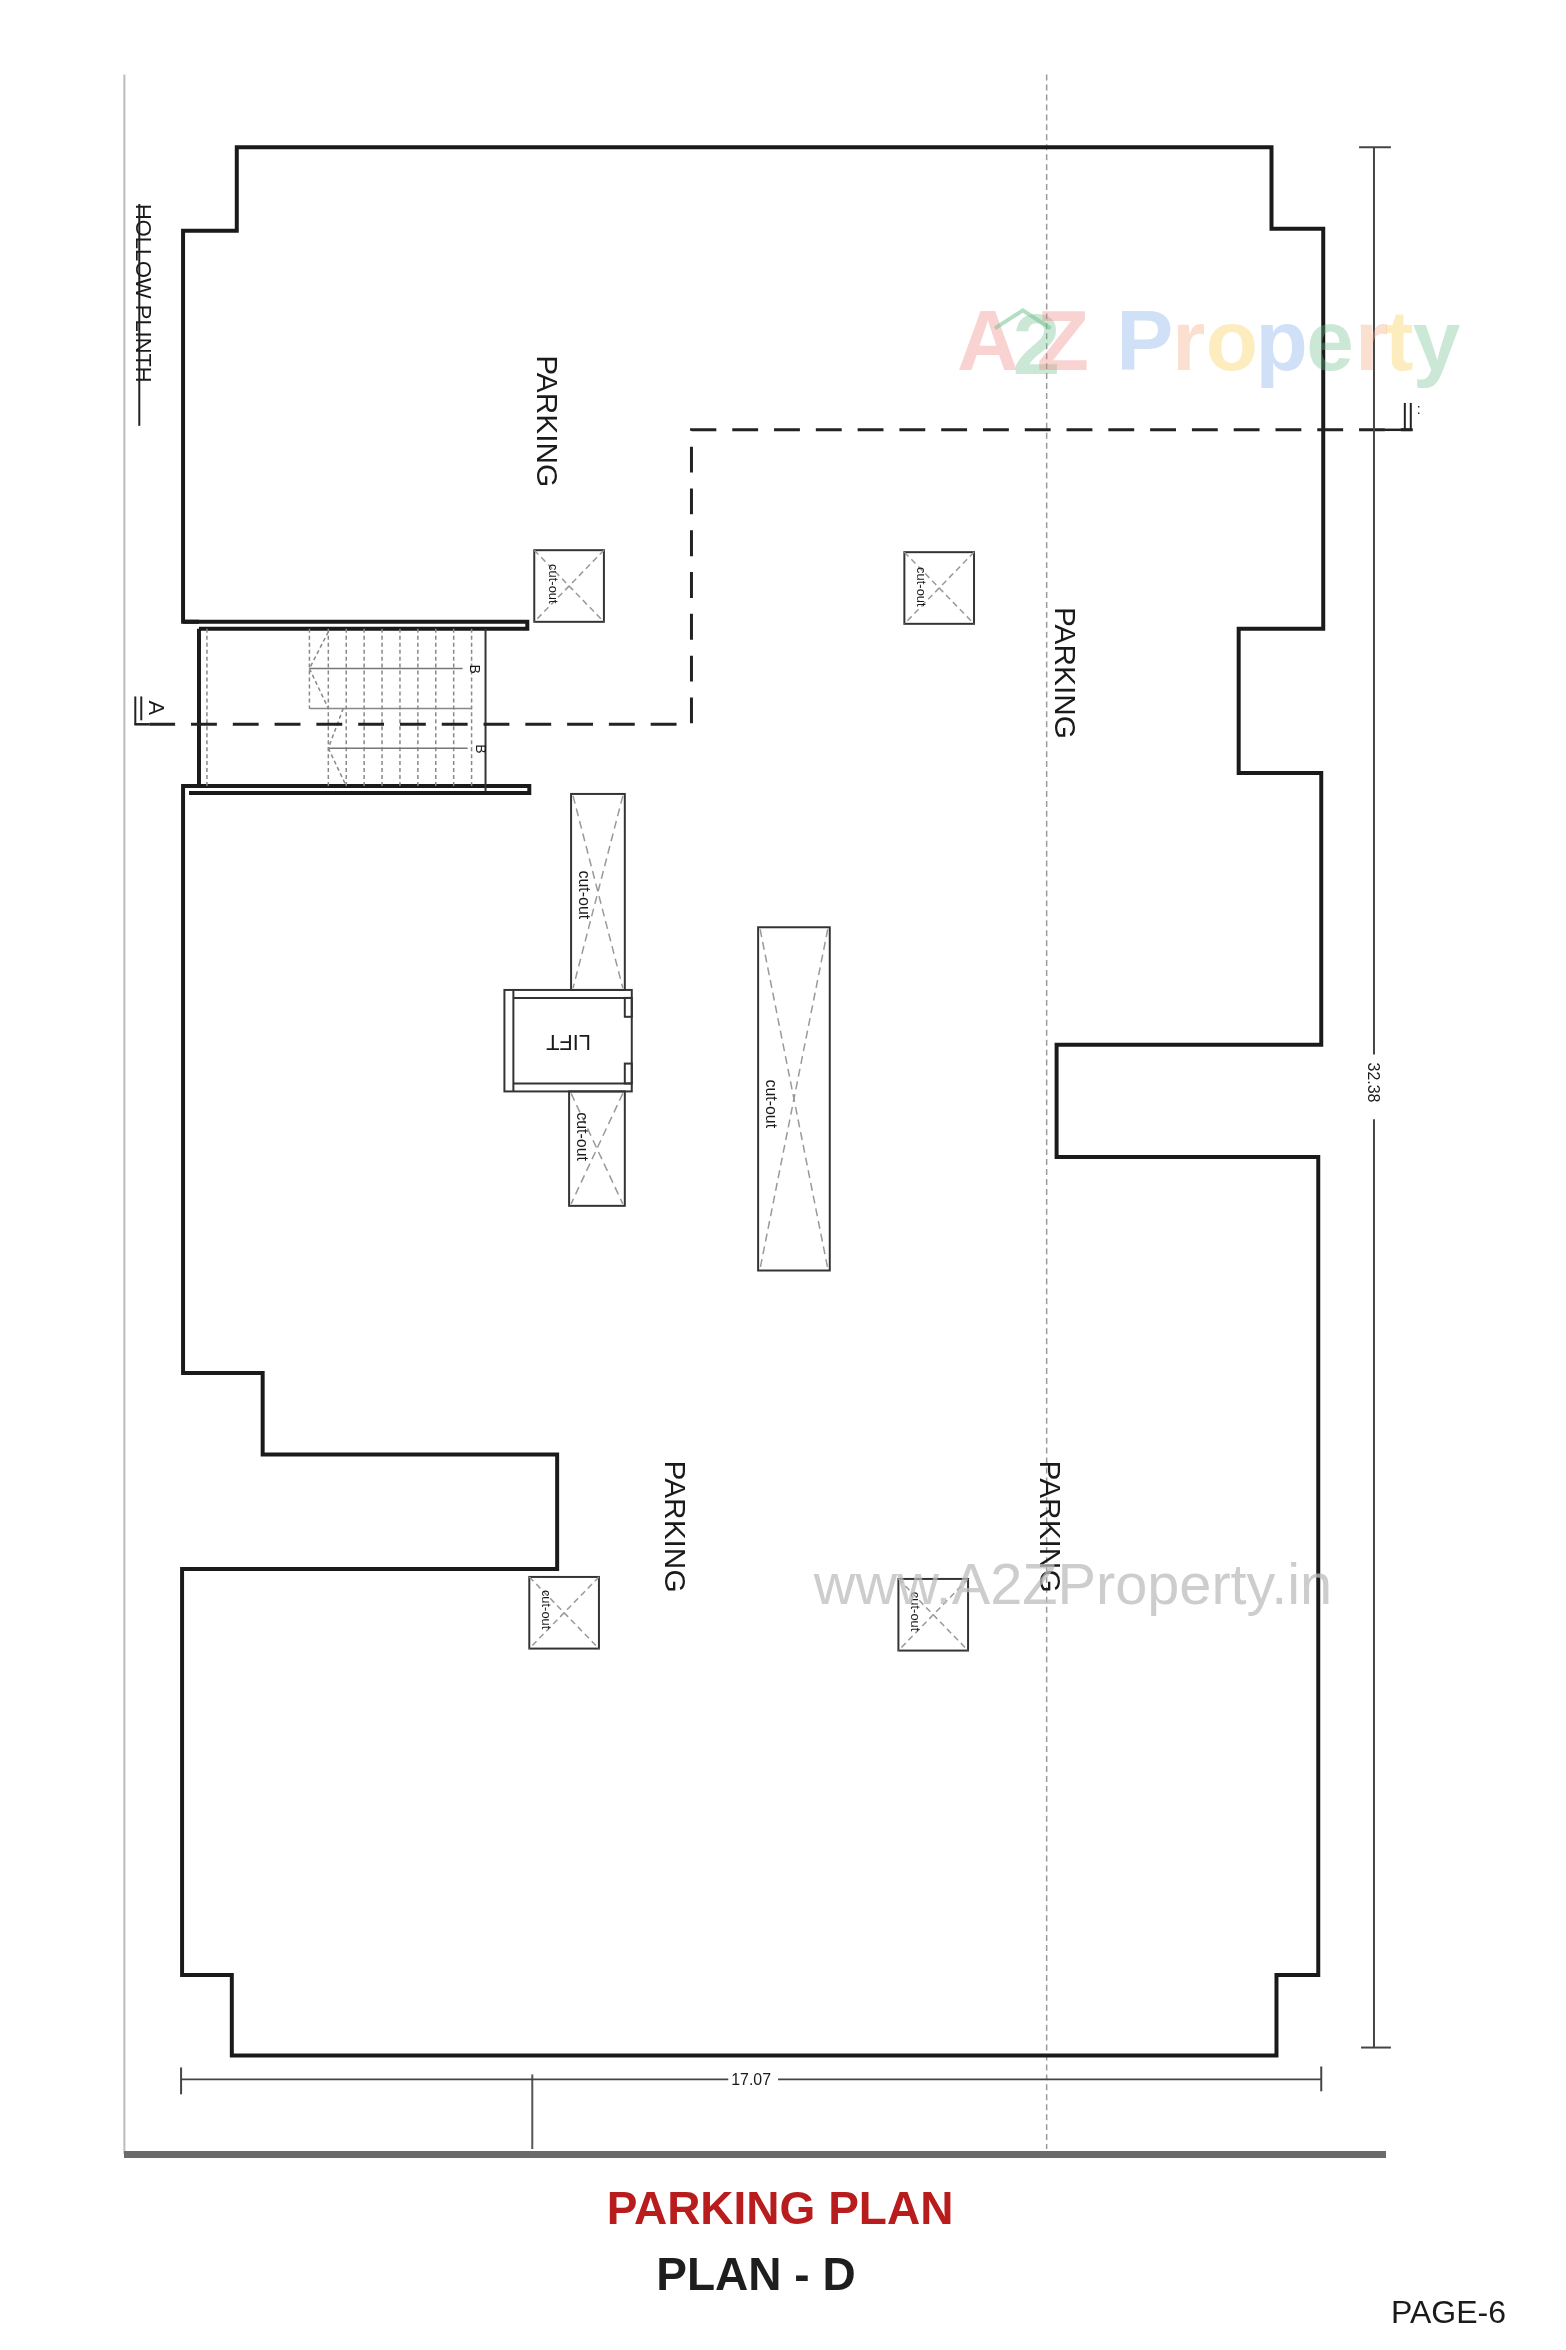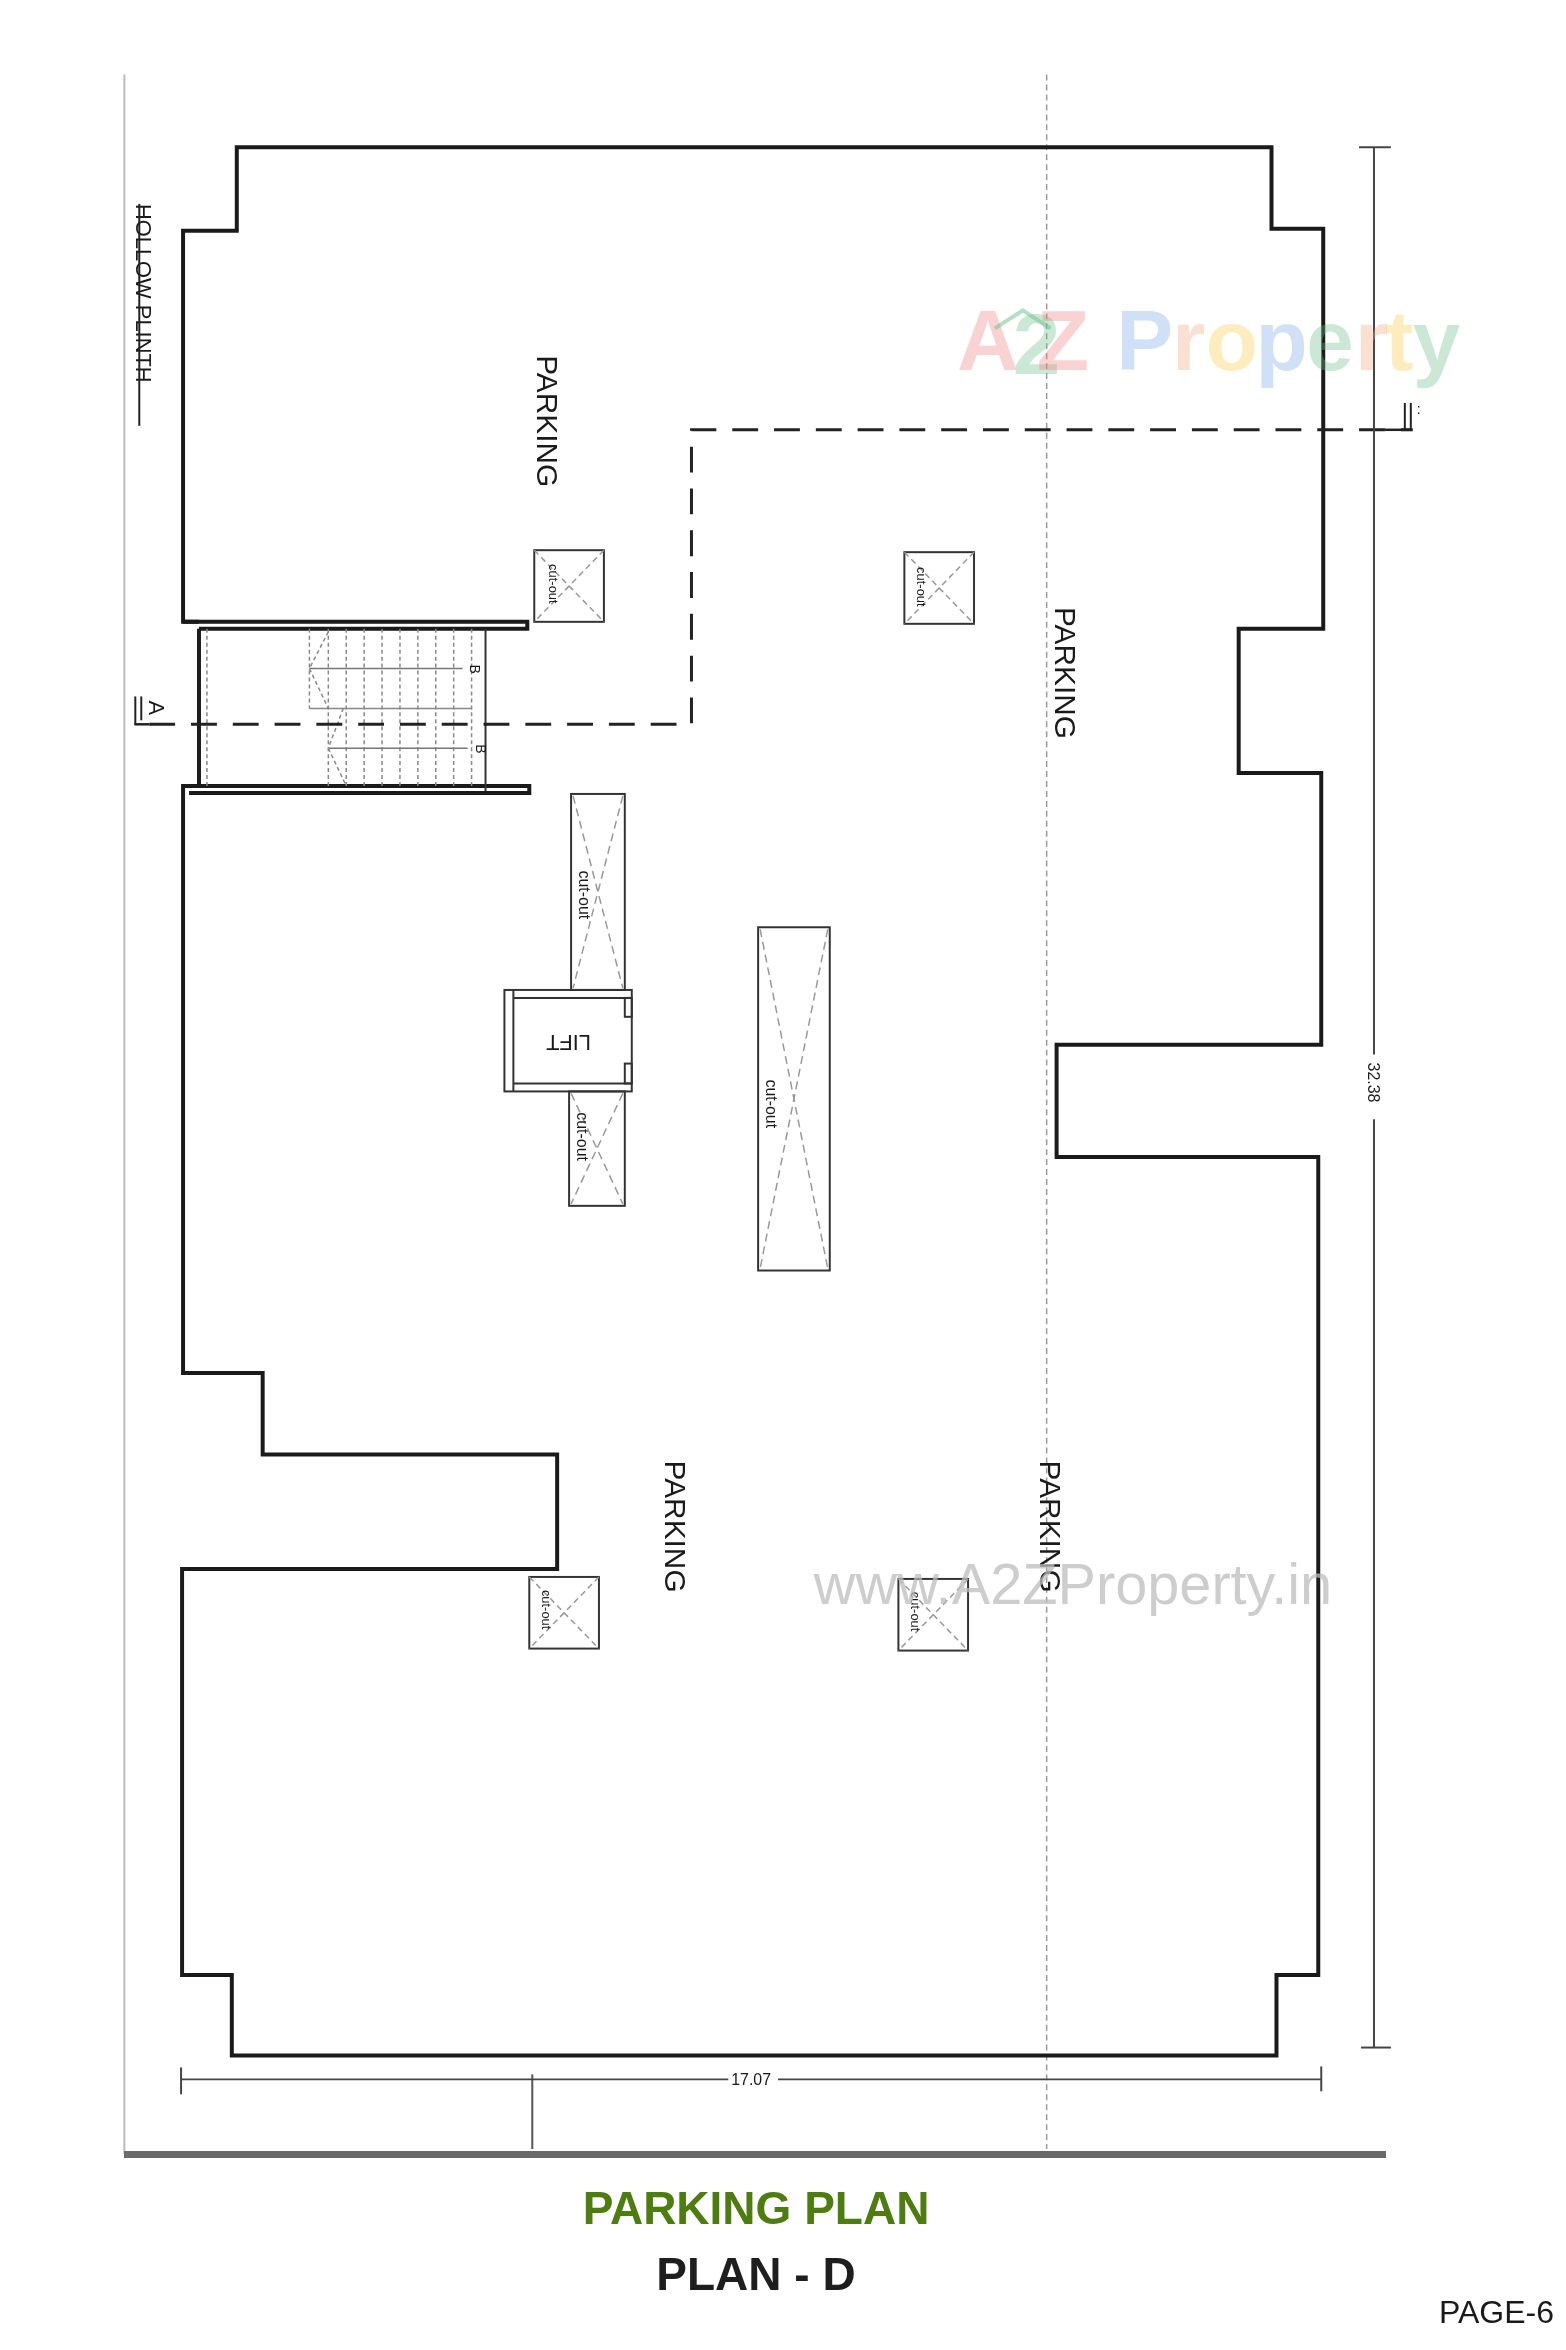--- a/index.html
+++ b/index.html
@@ -8,23 +8,23 @@
   .wall { fill: none; stroke: #1a1a1a; stroke-width: 4; stroke-linejoin: miter; }
   .thin { fill: none; stroke: #333; stroke-width: 2; }
   .faint { fill: none; stroke: #9a9a9a; stroke-width: 1.5; stroke-dasharray: 6 4; }
   .dash { fill: none; stroke: #222; stroke-width: 3; stroke-dasharray: 26 16; }
   .stair { fill: none; stroke: #888; stroke-width: 1.5; stroke-dasharray: 4 3; }
   .dim { fill: none; stroke: #444; stroke-width: 2; }
   .lbl { font-family: "Liberation Sans", sans-serif; fill: #1a1a1a; }
   .wm1 { font-family: "Liberation Sans", sans-serif; font-weight: bold; font-size: 86px; opacity: 0.35; }
   .wm2 { font-family: "Liberation Sans", sans-serif; font-size: 58px; fill: #bdbdbd; opacity: 0.75; }
   .title { position: absolute; left: 0; width: 1512px; text-align: center; font-family: "Liberation Sans", sans-serif; font-weight: bold; }
-  #title-main { top: 2181px; font-size: 46px; color: #4d7c0f; }
+  #title-main { top: 2181px; font-size: 46px; color: #b91c1c; margin-left: 24px; }
   #title-sub { top: 2247px; font-size: 46px; color: #1e1e1e; }
-  #page-label { position: absolute; left: 1391px; top: 2294px; font-size: 32px; color: #1a1a1a; font-family: "Liberation Sans", sans-serif; margin-left: 48px; }
+  #page-label { position: absolute; left: 1391px; top: 2294px; font-size: 32px; color: #1a1a1a; font-family: "Liberation Sans", sans-serif; }
   #frame-bottom { position: absolute; left: 124px; top: 2151px; width: 1262px; height: 7px; background: #6a6a6a; }
 </style>
 </head>
 <body>
 
 <svg id="plan" viewBox="0 0 1574 2362" xmlns="http://www.w3.org/2000/svg">
 
   <line x1="125" y1="75" x2="125" y2="2165" stroke="#bbb" stroke-width="2"></line>
 
   <line x1="1052" y1="75" x2="1052" y2="2160" class="faint"></line>

